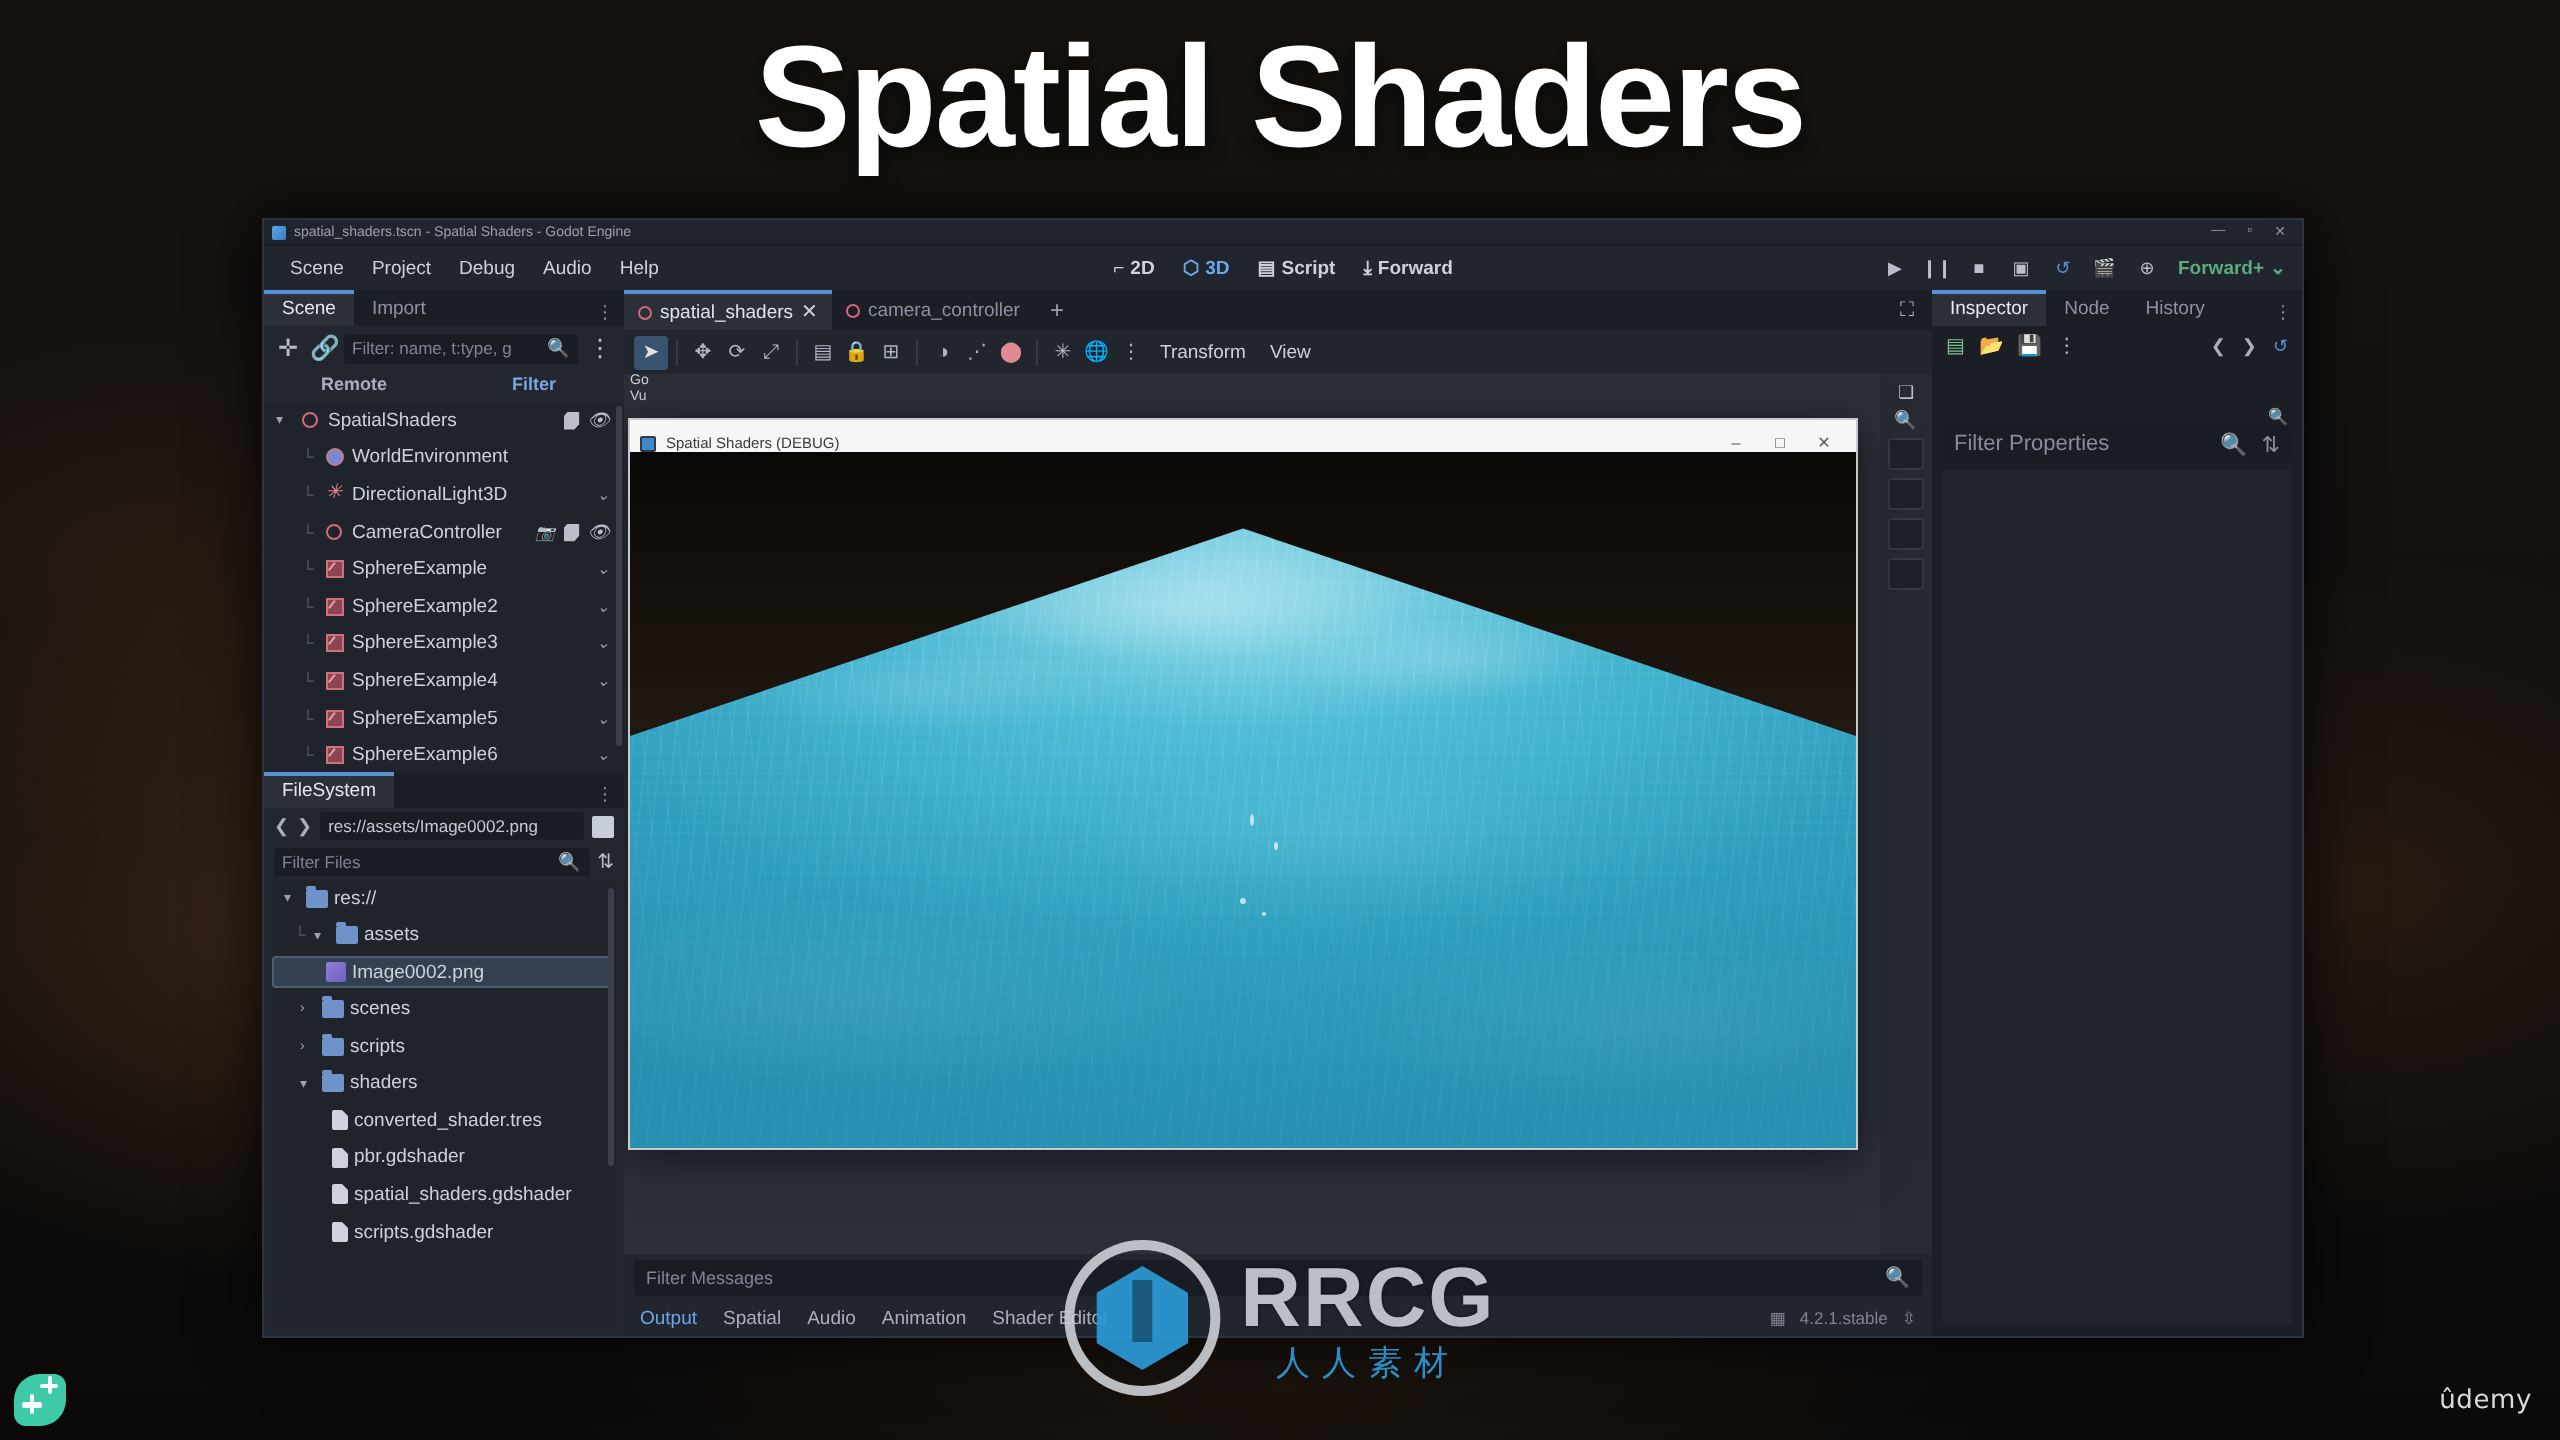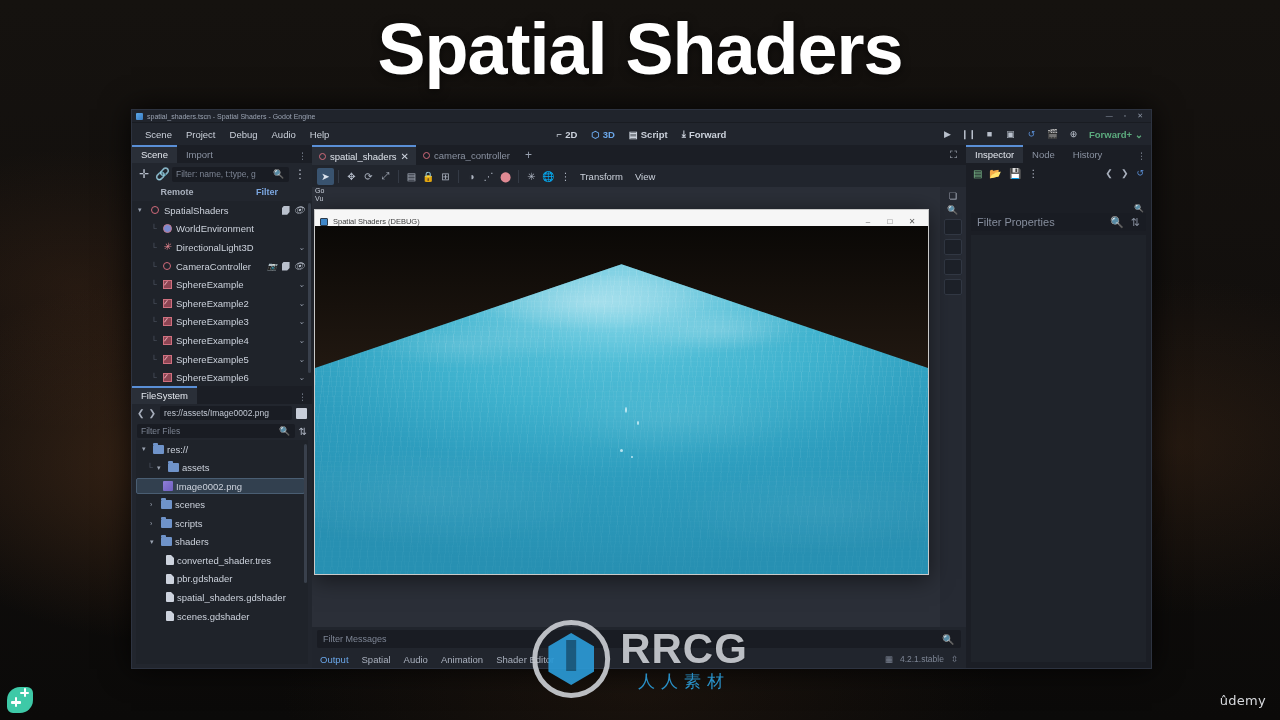--- a/index.html
+++ b/index.html
@@ -538,21 +538,21 @@
           <div class="frow" style="padding-left:30px">
             <i class="filedoc"></i>
             <span>pbr.gdshader</span>
           </div>
           <div class="frow" style="padding-left:30px">
             <i class="filedoc"></i>
             <span>spatial_shaders.gdshader</span>
           </div>
           <div class="frow" style="padding-left:30px">
             <i class="filedoc"></i>
-            <span>scenes.gdshader</span>
+            <span>scripts.gdshader</span>
           </div>
         </div>
       </div>
     </div>
 
     <div id="centercol">
 
       <div id="scene-tabs">
         <div class="stab active">
           <i class="ring"></i>

